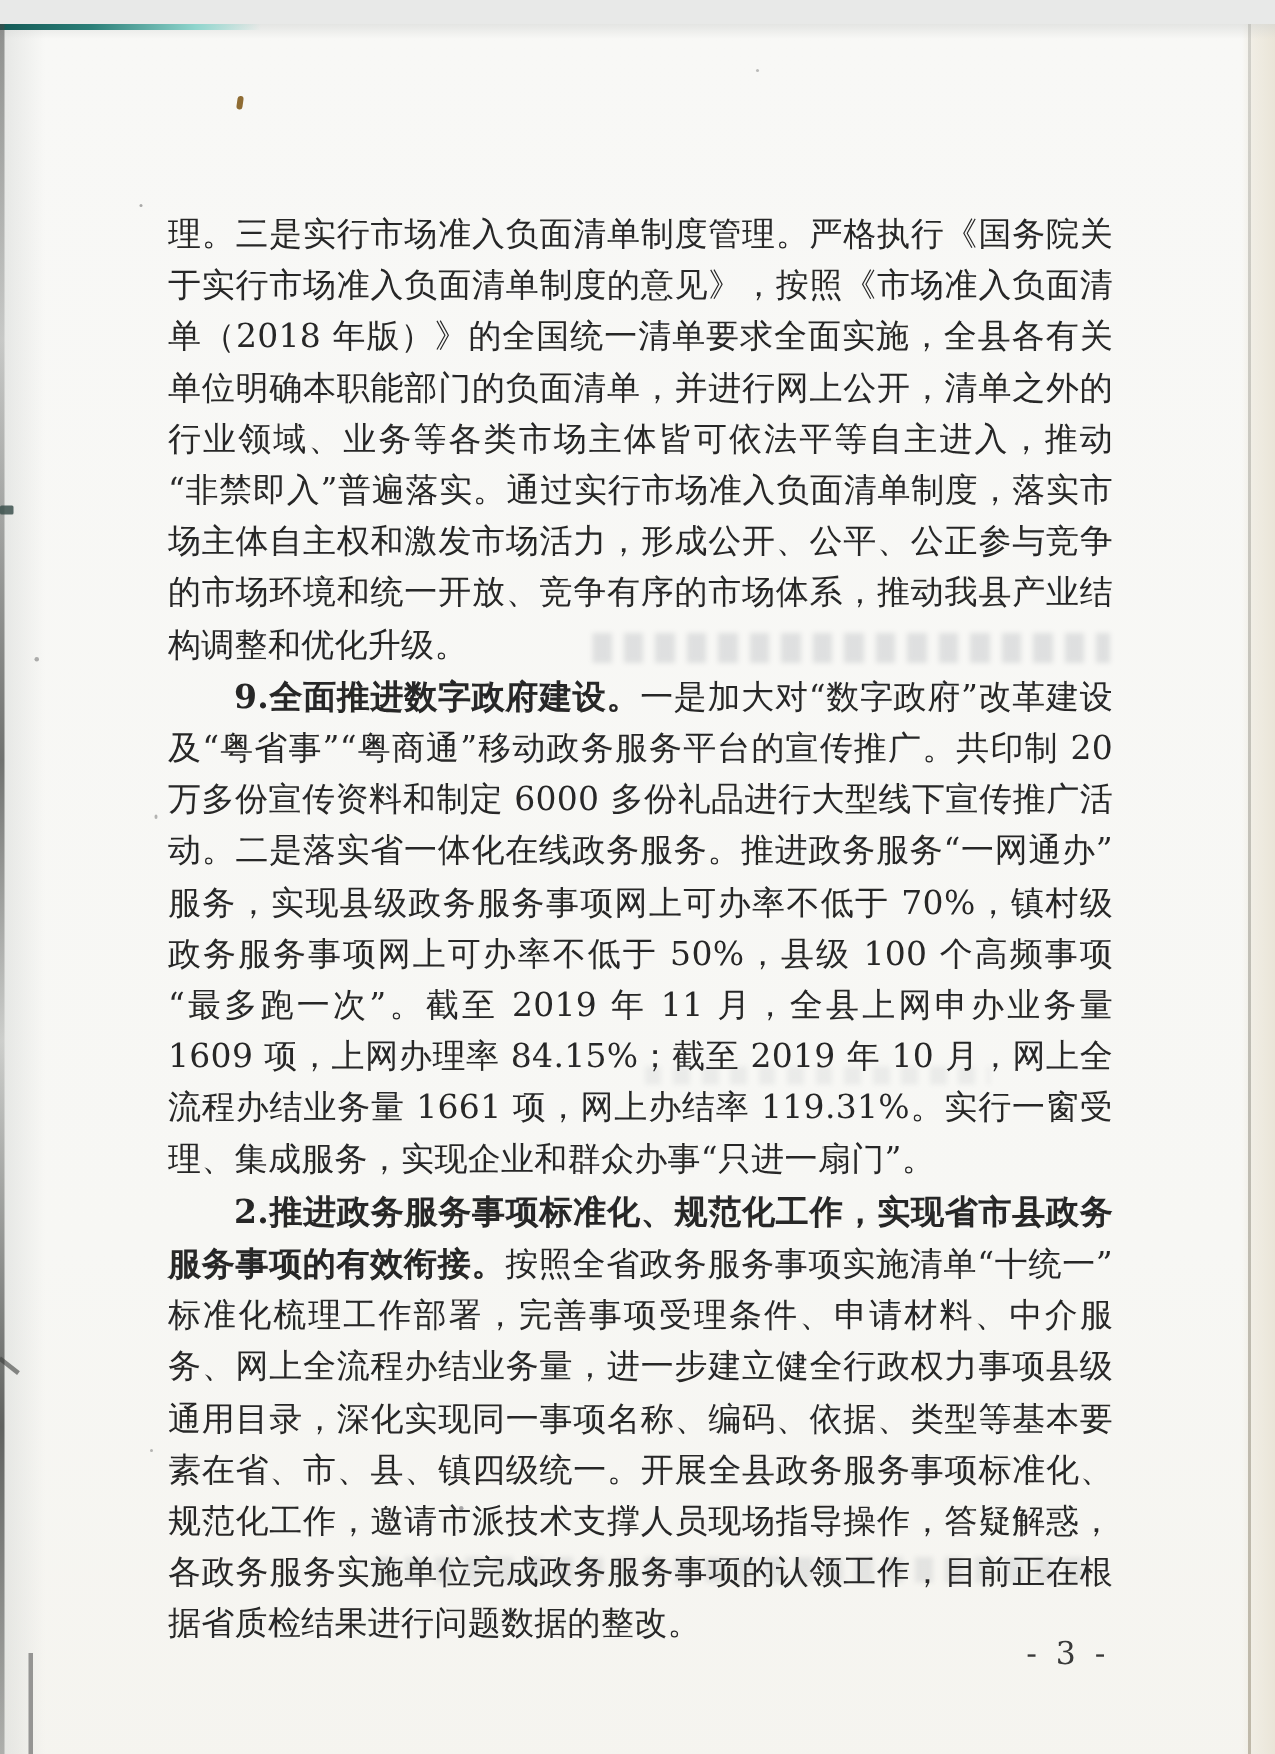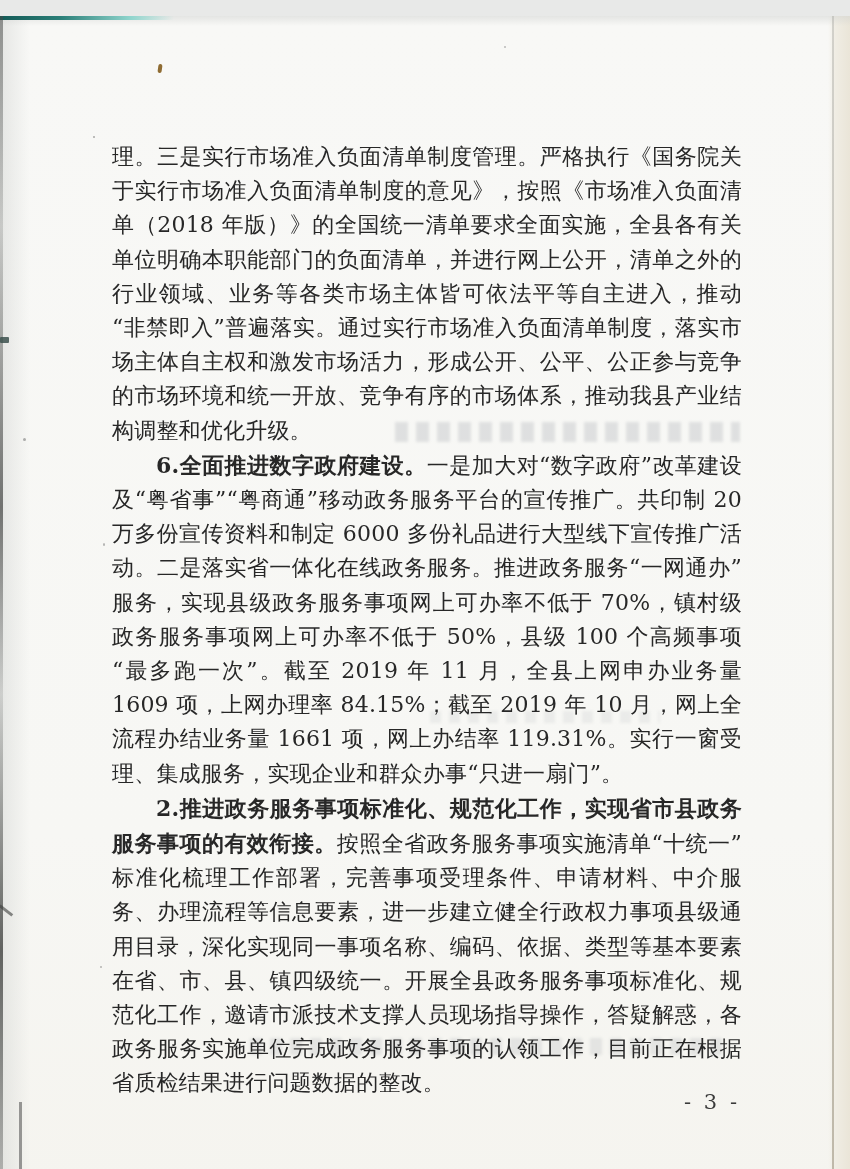--- a/index.html
+++ b/index.html
@@ -143,21 +143,21 @@
   <div class="speck s6"></div>
   <div class="speck s7"></div>
   <div class="ghost ghost-1"></div>
   <div class="ghost ghost-2"></div>
   <div class="ghost ghost-3"></div>
 
   <div class="content">
 
     <p class="para no-indent"><span class="seg-normal">理。三是实行市场准入负面清单制度管理。严格执行《国务院关于实行市场准入负面清单制度的意见》，按照《市场准入负面清单（2018 年版）》的全国统一清单要求全面实施，全县各有关单位明确本职能部门的负面清单，并进行网上公开，清单之外的行业领域、业务等各类市场主体皆可依法平等自主进入，推动“非禁即入”普遍落实。通过实行市场准入负面清单制度，落实市场主体自主权和激发市场活力，形成公开、公平、公正参与竞争的市场环境和统一开放、竞争有序的市场体系，推动我县产业结构调整和优化升级。</span></p>
 
-    <p class="para"><span class="seg-bold">6.全面推进数字政府建设。</span><span class="seg-normal">一是加大对“数字政府”改革建设及“粤省事”“粤商通”移动政务服务平台的宣传推广。共印制 20 万多份宣传资料和制定 6000 多份礼品进行大型线下宣传推广活动。二是落实省一体化在线政务服务。推进政务服务“一网通办”服务，实现县级政务服务事项网上可办率不低于 70%，镇村级政务服务事项网上可办率不低于 50%，县级 100 个高频事项“最多跑一次”。截至 2019 年 11 月，全县上网申办业务量 1609 项，上网办理率 84.15%；截至 2019 年 10 月，网上全流程办结业务量 1661 项，网上办结率 119.31%。实行一窗受理、集成服务，实现企业和群众办事“只进一扇门”。</span></p>
+    <p class="para"><span class="seg-bold">9.全面推进数字政府建设。</span><span class="seg-normal">一是加大对“数字政府”改革建设及“粤省事”“粤商通”移动政务服务平台的宣传推广。共印制 20 万多份宣传资料和制定 6000 多份礼品进行大型线下宣传推广活动。二是落实省一体化在线政务服务。推进政务服务“一网通办”服务，实现县级政务服务事项网上可办率不低于 70%，镇村级政务服务事项网上可办率不低于 50%，县级 100 个高频事项“最多跑一次”。截至 2019 年 11 月，全县上网申办业务量 1609 项，上网办理率 84.15%；截至 2019 年 10 月，网上全流程办结业务量 1661 项，网上办结率 119.31%。实行一窗受理、集成服务，实现企业和群众办事“只进一扇门”。</span></p>
 
-    <p class="para"><span class="seg-bold">2.推进政务服务事项标准化、规范化工作，实现省市县政务服务事项的有效衔接。</span><span class="seg-normal">按照全省政务服务事项实施清单“十统一”标准化梳理工作部署，完善事项受理条件、申请材料、中介服务、办理流程等信息要素，进一步建立健全行政权力事项县级通用目录，深化实现同一事项名称、编码、依据、类型等基本要素在省、市、县、镇四级统一。开展全县政务服务事项标准化、规范化工作，邀请市派技术支撑人员现场指导操作，答疑解惑，各政务服务实施单位完成政务服务事项的认领工作，目前正在根据省质检结果进行问题数据的整改。</span></p>
+    <p class="para"><span class="seg-bold">2.推进政务服务事项标准化、规范化工作，实现省市县政务服务事项的有效衔接。</span><span class="seg-normal">按照全省政务服务事项实施清单“十统一”标准化梳理工作部署，完善事项受理条件、申请材料、中介服务、网上全流程办结业务量，进一步建立健全行政权力事项县级通用目录，深化实现同一事项名称、编码、依据、类型等基本要素在省、市、县、镇四级统一。开展全县政务服务事项标准化、规范化工作，邀请市派技术支撑人员现场指导操作，答疑解惑，各政务服务实施单位完成政务服务事项的认领工作，目前正在根据省质检结果进行问题数据的整改。</span></p>
 
   </div>
 
   <div class="page-number">- 3 -</div>
 
 </div>
 
 </body></html>

